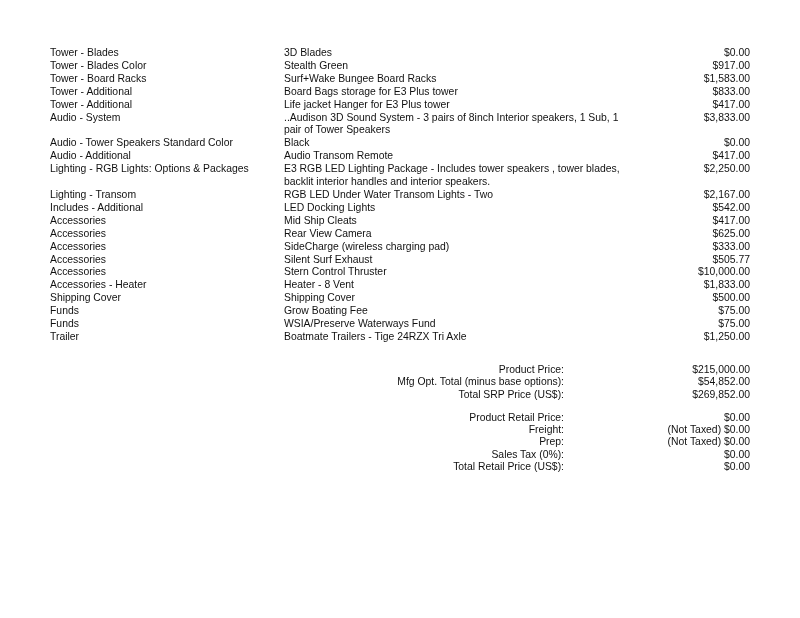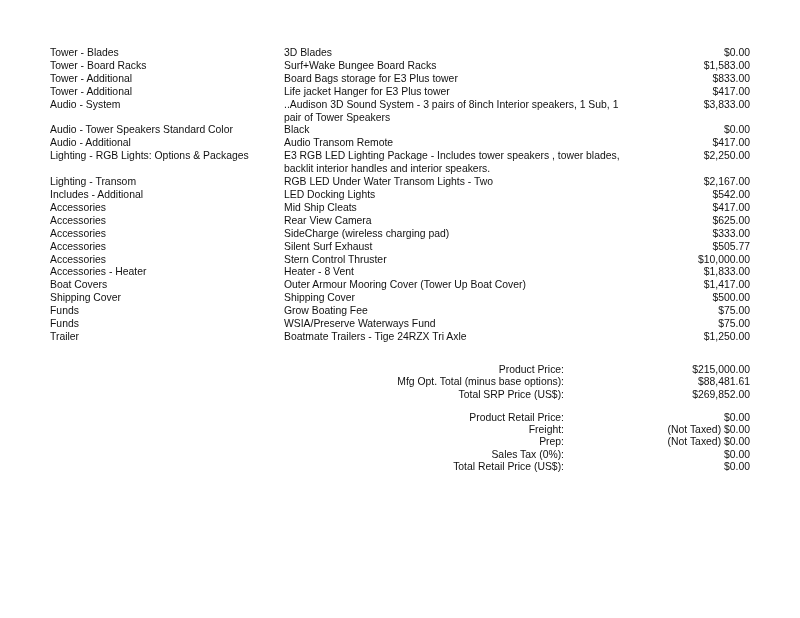--- a/index.html
+++ b/index.html
@@ -20,20 +20,25 @@
     .bold { font-weight: normal; }
   </style>
 </head>
 <body>
 
 <div id="rows">
     <div class="row">
       <span class="cat">Tower - Blades</span>
       <div class="desc">3D Blades</div>
       <span class="price">$0.00</span>
+    </div>
+    <div class="row">
+      <span class="cat">Tower - Blades Color</span>
+      <div class="desc">Stealth Green</div>
+      <span class="price">$917.00</span>
     </div>
     <div class="row">
       <span class="cat">Tower - Board Racks</span>
       <div class="desc">Surf+Wake Bungee Board Racks</div>
       <span class="price">$1,583.00</span>
     </div>
     <div class="row">
       <span class="cat">Tower - Additional</span>
       <div class="desc">Board Bags storage for E3 Plus tower</div>
       <span class="price">$833.00</span>
@@ -97,25 +102,20 @@
       <span class="cat">Accessories</span>
       <div class="desc">Stern Control Thruster</div>
       <span class="price">$10,000.00</span>
     </div>
     <div class="row">
       <span class="cat">Accessories - Heater</span>
       <div class="desc">Heater - 8 Vent</div>
       <span class="price">$1,833.00</span>
     </div>
     <div class="row">
-      <span class="cat">Boat Covers</span>
-      <div class="desc">Outer Armour Mooring Cover (Tower Up Boat Cover)</div>
-      <span class="price">$1,417.00</span>
-    </div>
-    <div class="row">
       <span class="cat">Shipping Cover</span>
       <div class="desc">Shipping Cover</div>
       <span class="price">$500.00</span>
     </div>
     <div class="row">
       <span class="cat">Funds</span>
       <div class="desc">Grow Boating Fee</div>
       <span class="price">$75.00</span>
     </div>
     <div class="row">
@@ -130,21 +130,21 @@
     </div>
   </div>
 
 <div id="totals">
   <div class="trow">
     <span class="tlabel">Product Price:</span>
     <span class="tval">$215,000.00</span>
   </div>
   <div class="trow">
     <span class="tlabel">Mfg Opt. Total (minus base options):</span>
-    <span class="tval">$88,481.61</span>
+    <span class="tval">$54,852.00</span>
   </div>
   <div class="trow">
     <span class="tlabel">Total SRP Price (US$):</span>
     <span class="tval">$269,852.00</span>
   </div>
   <div class="gap"></div>
   <div class="trow">
     <span class="tlabel">Product Retail Price:</span>
     <span class="tval">$0.00</span>
   </div>

